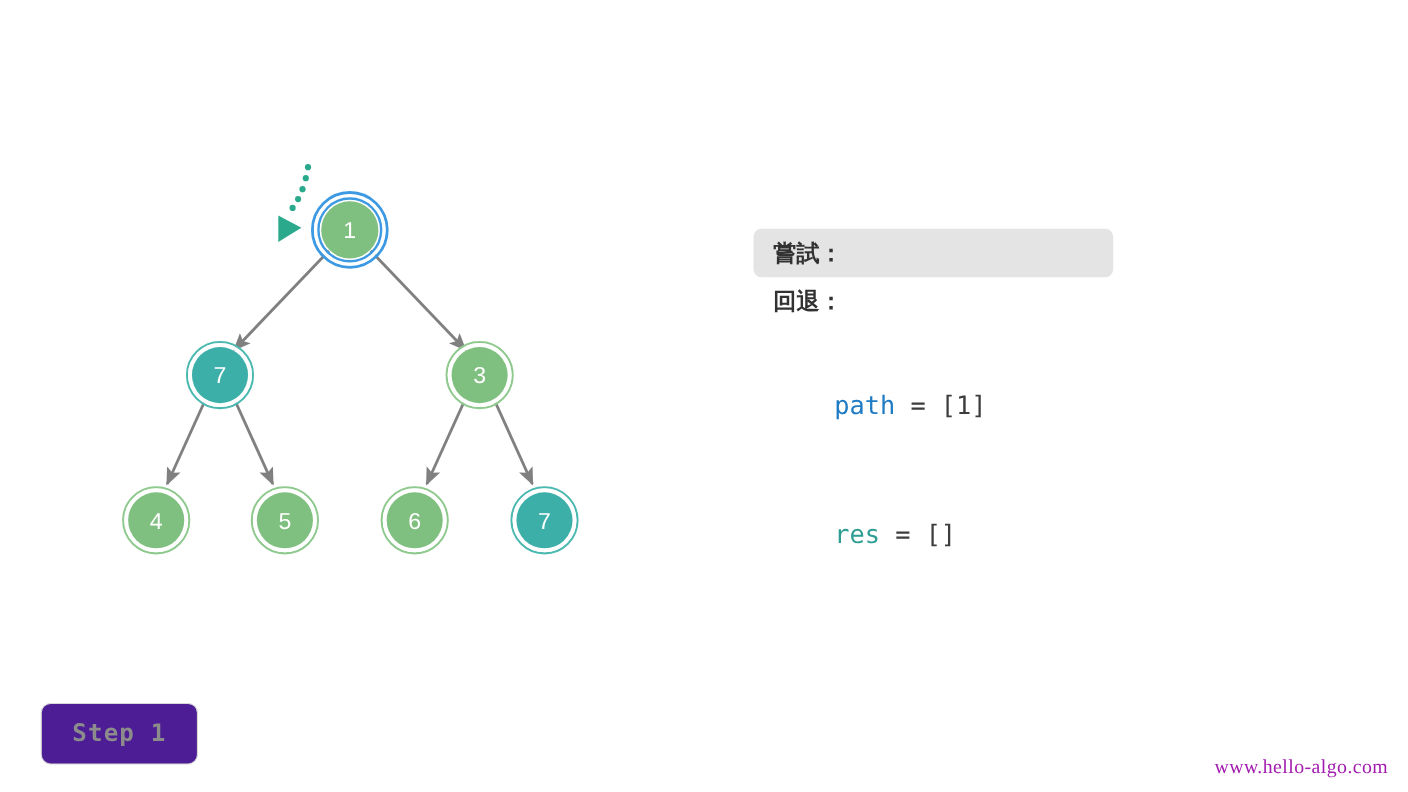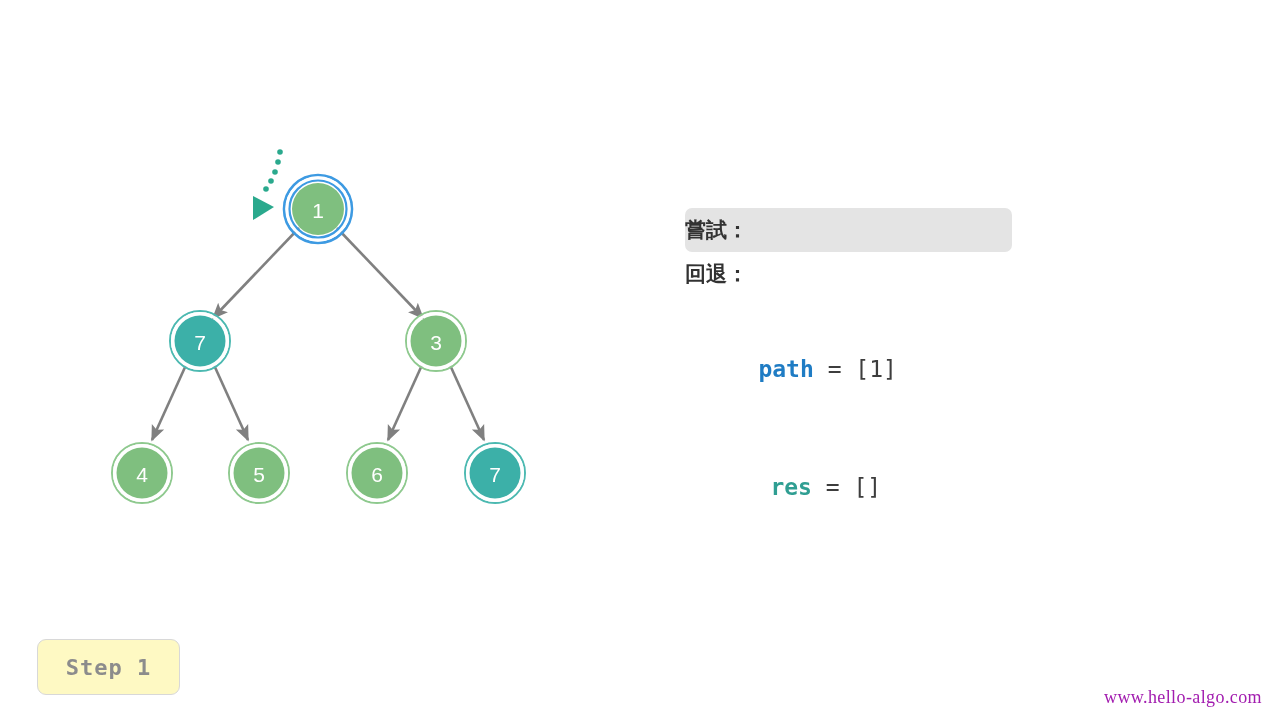--- a/index.html
+++ b/index.html
@@ -37,20 +37,21 @@
     position: absolute;
     left: 685px;
     top: 208px;
     width: 520px;
   }
   .info-row {
     position: relative;
     height: 44px;
     display: flex;
     align-items: center;
+    padding-left: 18px;
     box-sizing: border-box;
     width: 327px;
   }
   .info-row.highlight {
     background: #e4e4e4;
     border-radius: 7px;
   }
   .cjk {
     font-family: "DejaVu Sans", "Liberation Sans", sans-serif;
     font-size: 21px;
@@ -59,35 +60,35 @@
   }
   .cjk.bold { font-weight: bold; }
 
   .var-row {
     position: absolute;
     left: 703px;
     font-family: "DejaVu Sans Mono", "Liberation Mono", monospace;
     font-size: 23px;
     white-space: pre;
   }
-  .var-name { font-weight: bold; }
+  .var-name { font-weight: normal; }
   .var-name.path { color: #1f7cc4; }
-  .var-name.res  { color: #2f9e92; margin-left: 12px; }
+  .var-name.res  { color: #2f9e92; }
   .var-rest { color: #3d3d3d; }
 
   
   #step-badge {
     position: absolute;
     left: 37px;
     top: 639px;
     width: 143px;
     height: 56px;
     border: 1px solid #d8d8d8;
     border-radius: 9px;
-    background: #fef9c3;
+    background: #4c1d95;
     display: flex;
     align-items: center;
     justify-content: center;
     font-family: "DejaVu Sans Mono", "Liberation Mono", monospace;
     font-weight: bold;
     font-size: 22px;
     color: #8c8c8c;
     letter-spacing: 1px;
     box-sizing: border-box;
   }

